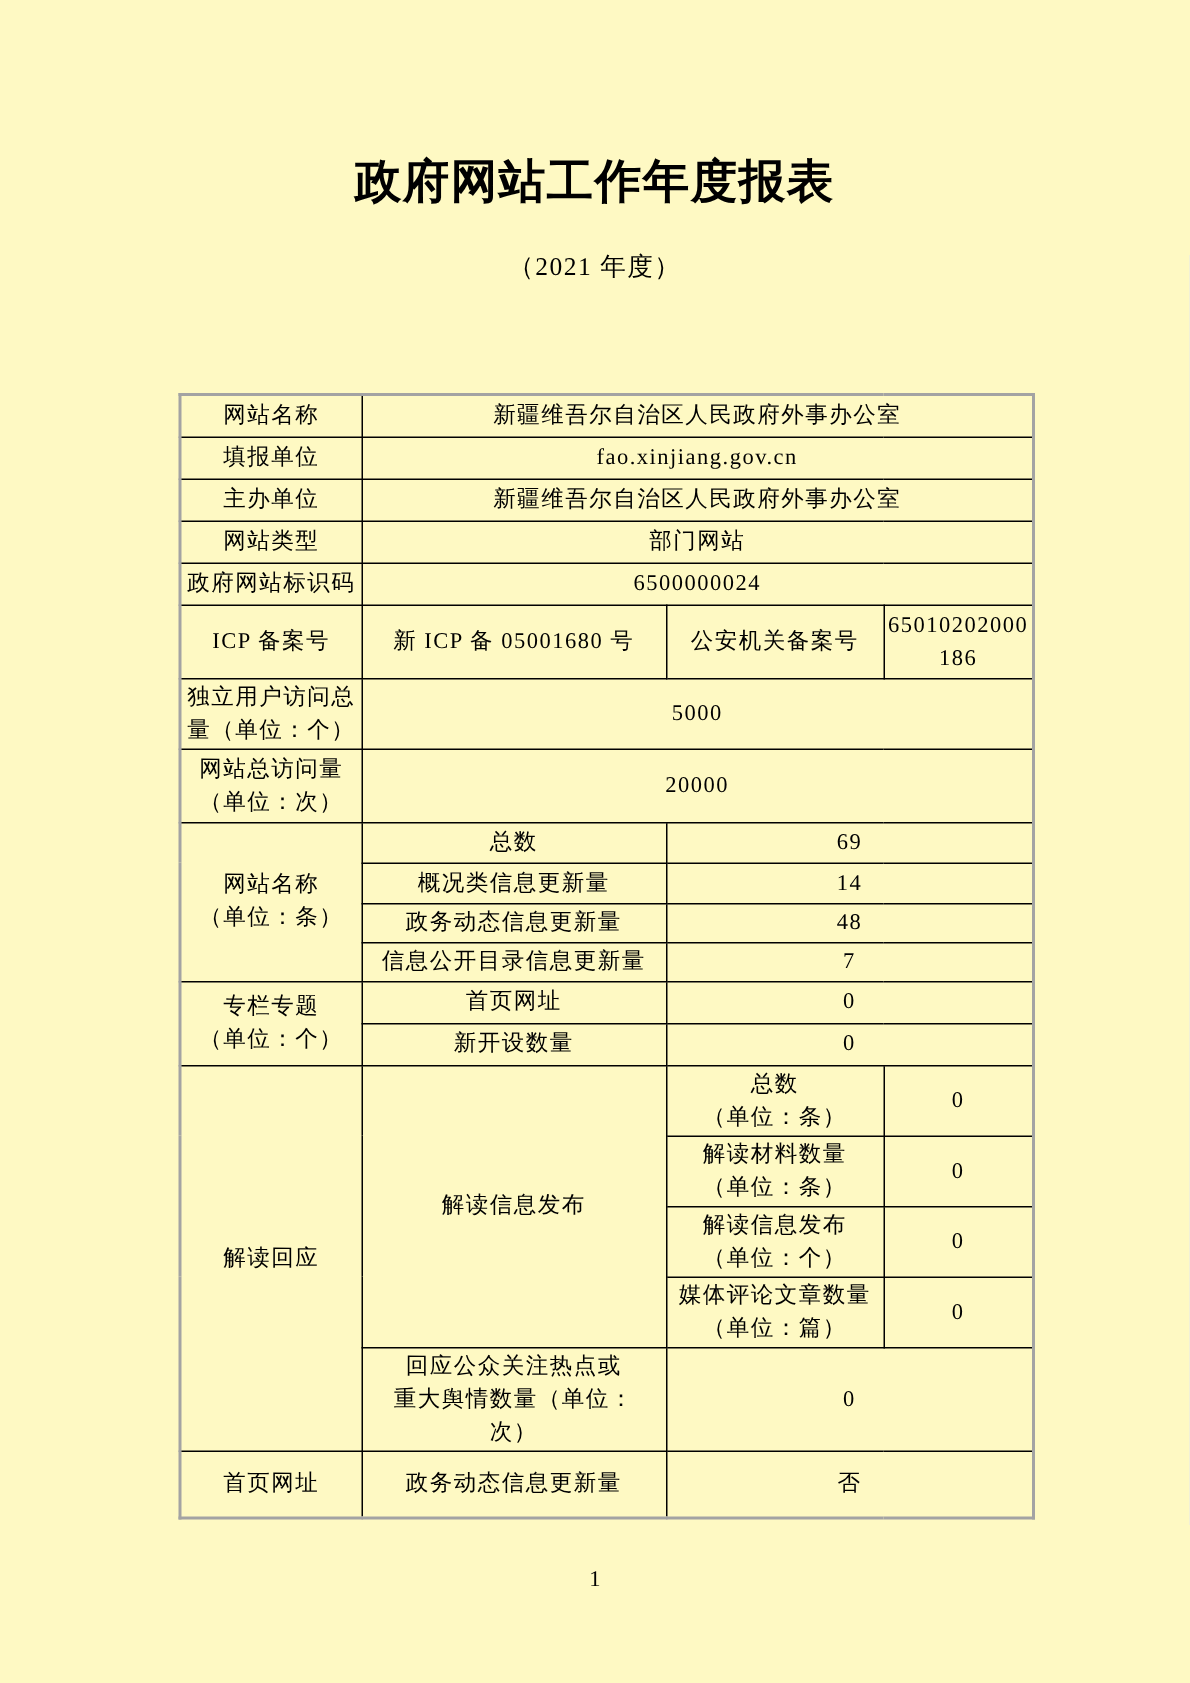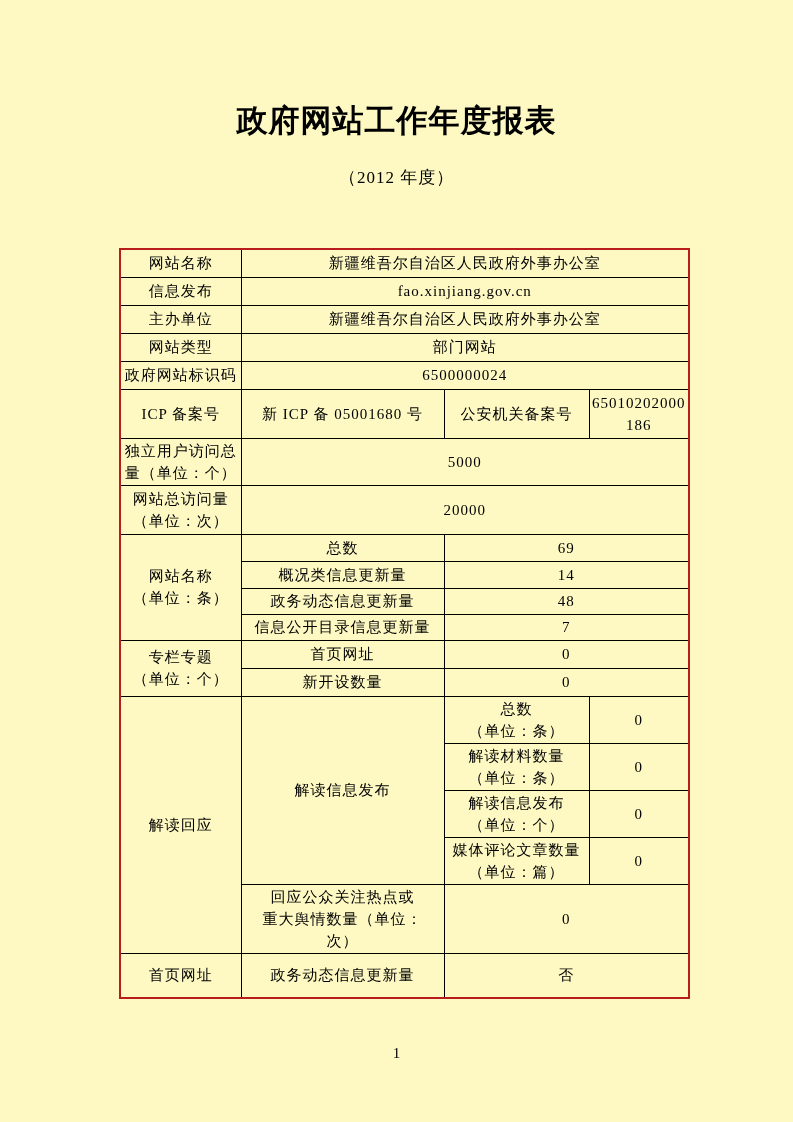--- a/index.html
+++ b/index.html
@@ -41,26 +41,26 @@
     top: 237px;
     left: 113px;
     font-family: "Liberation Sans", "DejaVu Sans", sans-serif;
     font-weight: 700;
     font-size: 16px;
     line-height: 22px;
     letter-spacing: 0.5px;
   }
   table.report {
     position: absolute;
-    top: 248px;
+    top: 262px;
     left: 119px;
     width: 571px;
     border-collapse: collapse;
     table-layout: fixed;
-    border: 2px solid #b91c1c;
+    border: 2px solid #a3a3a3;
   }
   table.report td {
     border: 1.5px solid #000;
     text-align: center;
     vertical-align: middle;
     font-size: 15px;
     line-height: 22px;
     letter-spacing: 1px;
     padding: 1px 2px;
     white-space: pre-line;
@@ -78,36 +78,36 @@
     font-size: 15px;
     line-height: 22px;
   }
 </style>
 </head>
 <body>
 
 <div class="page">
 
   <div class="doc-title">政府网站工作年度报表</div>
-  <div class="doc-subtitle">（2012 年度）</div>
+  <div class="doc-subtitle">（2021 年度）</div>
 
   <table class="report">
     <colgroup>
       <col style="width:121px">
       <col style="width:203px">
       <col style="width:145px">
       <col style="width:100px">
     </colgroup>
     <tbody>
       <tr style="height:28px">
         <td>网站名称</td>
         <td colspan="3">新疆维吾尔自治区人民政府外事办公室</td>
       </tr>
       <tr style="height:28px">
-        <td>信息发布</td>
+        <td>填报单位</td>
         <td colspan="3">fao.xinjiang.gov.cn</td>
       </tr>
       <tr style="height:28px">
         <td>主办单位</td>
         <td colspan="3">新疆维吾尔自治区人民政府外事办公室</td>
       </tr>
       <tr style="height:28px">
         <td>网站类型</td>
         <td colspan="3">部门网站</td>
       </tr>

